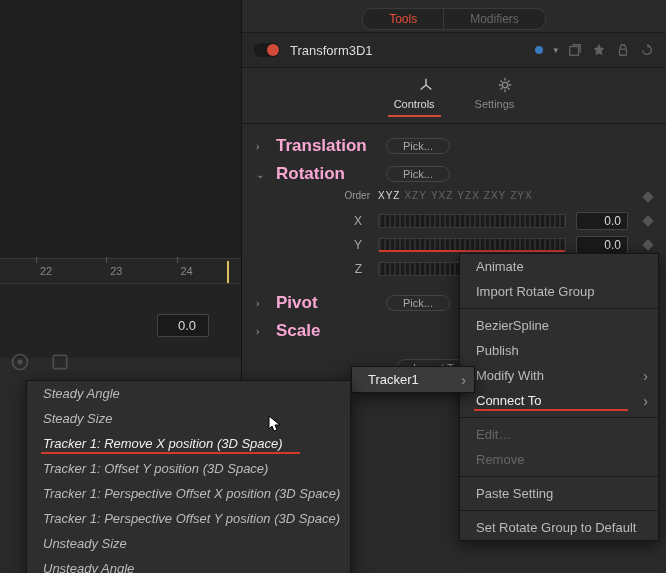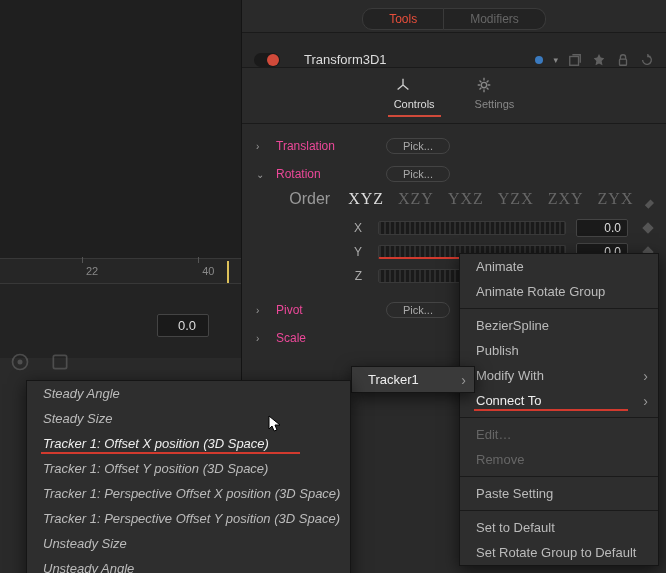--- a/index.html
+++ b/index.html
@@ -2,63 +2,63 @@
 <html><head>
 <meta charset="utf-8">
 <style>
 * { margin: 0; padding: 0; box-sizing: border-box; font-family: -apple-system, BlinkMacSystemFont, "Segoe UI", Arial, sans-serif; }
 body { background: #2a2a2a; color: #b8b8b8; font-size: 12px; width: 666px; height: 573px; overflow: hidden; position: relative; }
 
 .viewport { position: absolute; left: 0; top: 0; width: 241px; height: 258px; background: #1f1f1f; }
 
 .timeline { position: absolute; left: 0; top: 258px; width: 241px; height: 100px; background: #232323; }
 .ruler { height: 26px; border-top: 1px solid #383838; border-bottom: 1px solid #383838; display: flex; align-items: center; padding-left: 40px; gap: 58px; color: #888; font-size: 11px; background: #262626; position: relative; }
-.ruler .tick { position: relative; margin-left: 46px; }
+.ruler .tick { position: relative; }
 .ruler .tick::before { content: ''; position: absolute; left: -4px; top: -8px; width: 1px; height: 6px; background: #555; }
 .ruler .playhead { position: absolute; right: 12px; top: 2px; width: 2px; height: 22px; background: #ddc15a; }
 
 .value-row { display: flex; justify-content: flex-end; padding: 30px 32px 0 0; }
 .value-box { background: #1a1a1a; border: 1px solid #444; border-radius: 2px; padding: 3px 12px; min-width: 52px; text-align: right; font-size: 13px; color: #ddd; }
 
 .icons-row { position: absolute; left: 10px; top: 352px; display: flex; gap: 20px; }
 .icon-lg { width: 20px; height: 20px; opacity: 0.4; }
 
 .inspector { position: absolute; left: 241px; top: 0; right: 0; bottom: 0; background: #2a2a2a; border-left: 1px solid #141414; }
 
 .tab-bar { height: 32px; display: flex; justify-content: center; align-items: center; gap: 0; padding-top: 6px; }
 .tab-pill { padding: 3px 26px; font-size: 12px; border: 1px solid #3a3a3a; background: #232323; cursor: pointer; }
 .tab-pill:first-child { border-radius: 10px 0 0 10px; }
 .tab-pill:last-child { border-radius: 0 10px 10px 0; border-left: none; }
 .tab-pill.active { color: #e84e3b; }
 .tab-pill.inactive { color: #666; }
 
-.node-header { height: 36px; display: flex; align-items: flex-end; padding: 0 12px; gap: 24px; border-top: 1px solid #1a1a1a; border-bottom: 1px solid #1a1a1a; background: #272727; }
+.node-header { height: 36px; display: flex; align-items: center; padding: 0 12px; gap: 10px; border-top: 1px solid #1a1a1a; border-bottom: 1px solid #1a1a1a; background: #272727; }
 .node-toggle { width: 26px; height: 14px; border-radius: 7px; background: #1a1a1a; position: relative; }
 .node-toggle::after { content: ''; position: absolute; right: 1px; top: 1px; width: 12px; height: 12px; border-radius: 6px; background: #d14a3a; }
 .node-title { color: #ddd; font-size: 13px; flex: 1; }
 .header-icons { display: flex; gap: 10px; align-items: center; color: #888; }
 .dot-blue { width: 8px; height: 8px; border-radius: 4px; background: #3a7abf; }
 .chev-sm { font-size: 9px; color: #888; }
 .hicon { width: 14px; height: 14px; opacity: 0.5; }
 
 .subtab-bar { height: 56px; display: flex; justify-content: center; align-items: center; gap: 40px; border-bottom: 1px solid #1a1a1a; }
-.subtab { display: flex; flex-direction: column; align-items: flex-start; gap: 4px; color: #888; font-size: 11px; padding-bottom: 6px; position: relative; cursor: pointer; }
+.subtab { display: flex; flex-direction: column; align-items: flex-end; gap: 4px; color: #888; font-size: 11px; padding-bottom: 6px; position: relative; cursor: pointer; }
 .subtab.active { color: #ddd; }
 .subtab.active::after { content: ''; position: absolute; bottom: -1px; left: -6px; right: -6px; height: 2px; background: #d14a3a; }
 .subtab svg { width: 18px; height: 18px; }
 
 .params { padding: 8px 14px; }
 .param-row { display: flex; align-items: center; height: 28px; gap: 10px; }
 .param-row .expand { width: 10px; color: #999; font-size: 10px; cursor: pointer; }
-.param-row .label { width: 100px; color: #ec4899; font-size: 12px; }
+.param-row .label { width: 100px; color: #f9a8d4; font-size: 17px; font-weight: bold; }
 .pick-btn { border: 1px solid #444; background: transparent; color: #aaa; border-radius: 10px; padding: 1px 16px; font-size: 11px; cursor: pointer; }
 
-.order-row { display: flex; align-items: flex-end; gap: 14px; padding: 2px 0 8px 22px; font-size: 16px; }
+.order-row { display: flex; align-items: flex-end; gap: 4px; padding: 2px 0 8px 22px; font-size: 10px; }
 .order-row .olabel { color: #999; margin-right: 4px; }
-.order-opt { color: #666; letter-spacing: 1px; cursor: pointer; font-family: Liberation Serif, serif; }
+.order-opt { color: #666; letter-spacing: 1px; cursor: pointer; }
 .order-opt.active { color: #ddd; }
 .diamond { margin-left: auto; width: 8px; height: 8px; transform: rotate(45deg); background: #555; }
 
 .axis-row { display: flex; align-items: center; gap: 10px; height: 24px; padding-left: 22px; }
 .axis-row .axlabel { width: 90px; text-align: right; color: #aaa; font-size: 12px; padding-right: 6px; }
 .slider { flex: 1; height: 14px; background: #1a1a1a; border: 1px solid #3a3a3a; border-radius: 2px; background-image: repeating-linear-gradient(90deg, #2e2e2e 0 2px, #1a1a1a 2px 5px); }
 .axis-val { width: 52px; text-align: right; background: #1a1a1a; border: 1px solid #444; border-radius: 2px; padding: 1px 6px; color: #ddd; font-size: 12px; }
 .axis-row .diamond { margin-left: 6px; }
 .underline-red { border-bottom: 2px solid #d23a2e; }
 
@@ -87,21 +87,21 @@
 .cursor-img { position: absolute; left: 268px; top: 415px; width: 14px; height: 18px; z-index: 50; pointer-events: none; }
 </style>
 </head>
 <body>
 
 <div class="viewport"></div>
 
 <div class="timeline">
   <div class="ruler">
     <span class="tick">22</span>
-    <span class="tick">40</span>
+    <span class="tick">23</span>
     <span class="tick">24</span>
     <div class="playhead"></div>
   </div>
   <div class="value-row">
     <div class="value-box">0.0</div>
   </div>
 </div>
 
 <div class="icons-row">
   <svg class="icon-lg" viewBox="0 0 24 24" fill="none" stroke="#888" stroke-width="2">
@@ -209,45 +209,44 @@
       <span class="expand">›</span>
       <span class="label">Scale</span>
     </div>
 
     <button class="import-btn">Import Tra</button>
   </div>
 </div>
 
 <div class="ctx menu1">
   <div class="item">Animate</div>
-  <div class="item">Animate Rotate Group</div>
+  <div class="item">Import Rotate Group</div>
   <div class="sep"></div>
   <div class="item">BezierSpline</div>
   <div class="item">Publish</div>
   <div class="item haschild">Modify With</div>
   <div class="item haschild hl">Connect To</div>
   <div class="sep"></div>
   <div class="item disabled">Edit…</div>
   <div class="item disabled">Remove</div>
   <div class="sep"></div>
   <div class="item">Paste Setting</div>
   <div class="sep"></div>
-  <div class="item">Set to Default</div>
   <div class="item">Set Rotate Group to Default</div>
 
 </div>
 
 <div class="ctx menu2">
   <div class="item haschild active">Tracker1</div>
 </div>
 
 <div class="ctx menu3">
   <div class="item">Steady Angle</div>
   <div class="item">Steady Size</div>
-  <div class="item hl">Tracker 1: Offset X position (3D Space)</div>
+  <div class="item hl">Tracker 1: Remove X position (3D Space)</div>
   <div class="item">Tracker 1: Offset Y position (3D Space)</div>
   <div class="item">Tracker 1: Perspective Offset X position (3D Space)</div>
   <div class="item">Tracker 1: Perspective Offset Y position (3D Space)</div>
   <div class="item">Unsteady Size</div>
   <div class="item">Unsteady Angle</div>
 </div>
 
 <svg class="cursor-img" viewBox="0 0 14 18">
     <path d="M1 1l0 13 3-3 2 5 3-1-2-5 5 0z" fill="#fff" stroke="#000" stroke-width="1"></path>
   </svg>

